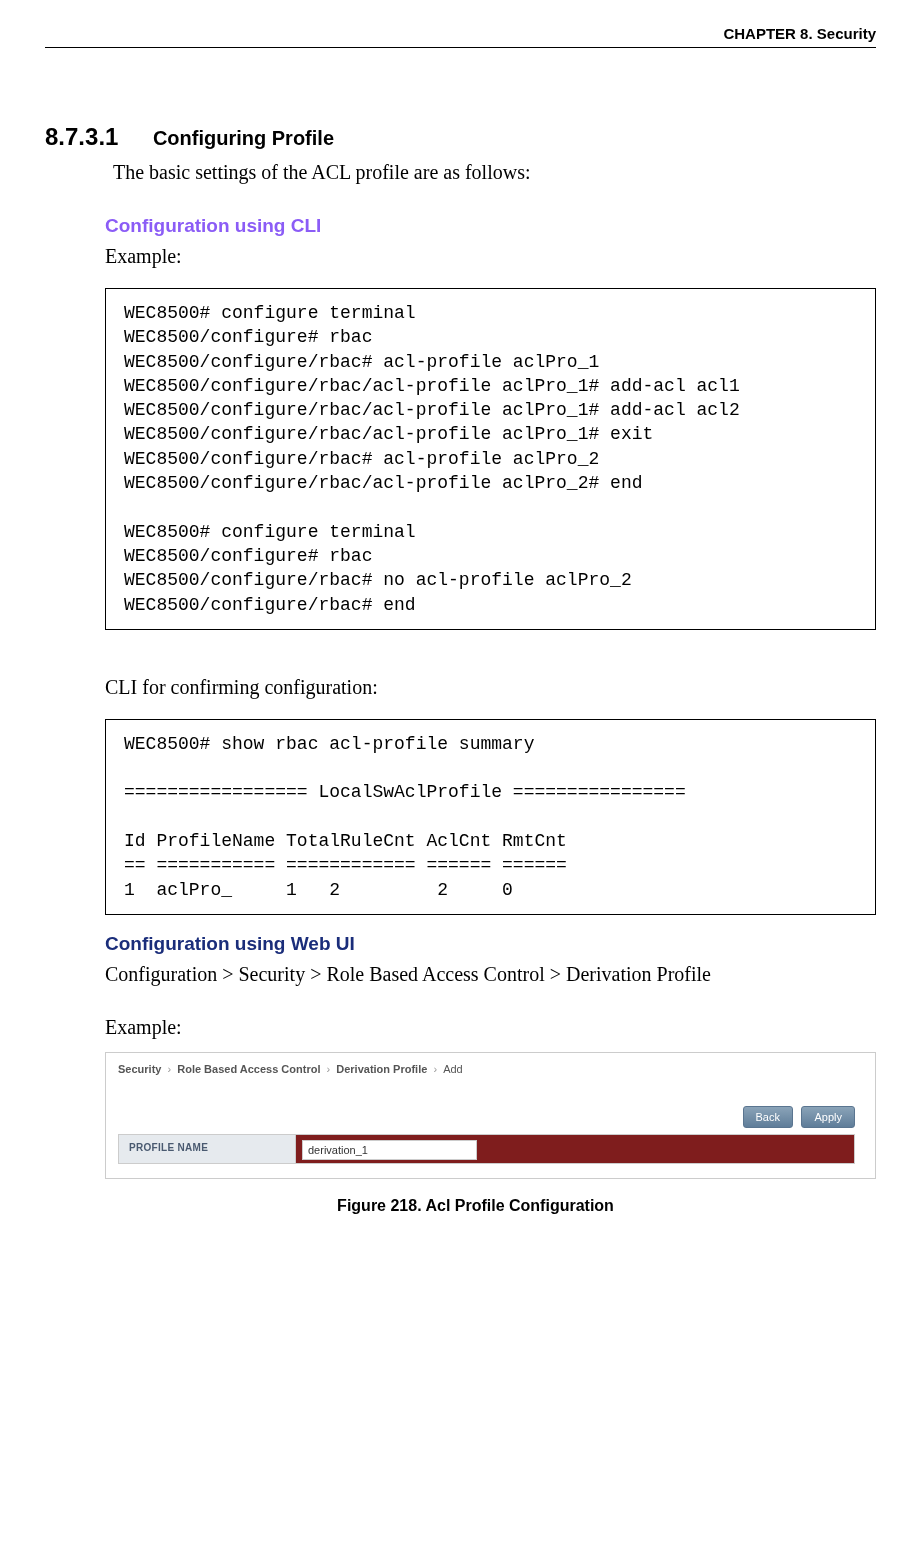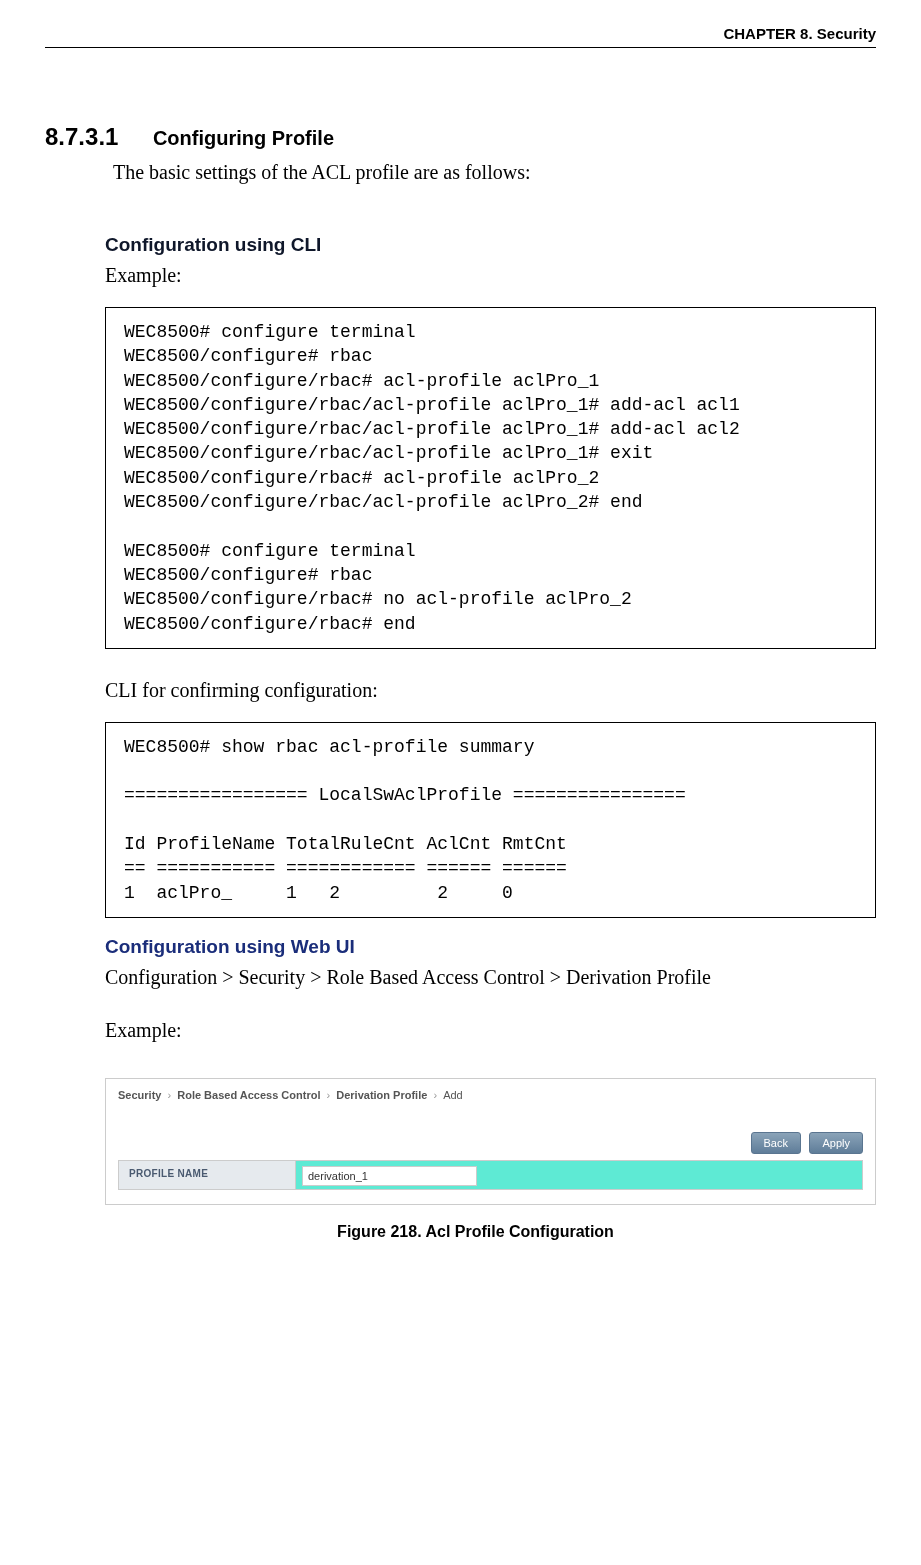--- a/index.html
+++ b/index.html
@@ -53,22 +53,22 @@
     }
     .intro-text {
       margin-top: 10px;
       margin-left: 38px;
       font-size: 20px;
     }
     .sub-heading-cli {
       font-family: Arial, Helvetica, sans-serif;
       font-weight: bold;
       font-size: 19px;
-      color: #0f172a;
-      margin-top: 50px;
+      color: #8b5cf6;
+      margin-top: 31px;
       margin-left: 30px;
     }
     .sub-heading-web {
       font-family: Arial, Helvetica, sans-serif;
       font-weight: bold;
       font-size: 19px;
       color: #1a2d7a;
       margin-top: 18px;
       margin-left: 30px;
     }
@@ -82,23 +82,23 @@
       margin-top: 20px;
       margin-left: 30px;
       padding: 12px 18px;
       font-family: "Courier New", Courier, monospace;
       font-size: 18px;
       line-height: 1.35;
       white-space: pre;
     }
     .ui-figure {
       border: 1px solid #ccc;
-      margin-top: 36px;
-      margin-left: 30px;
-      padding: 10px 12px 14px 12px;
+      margin-top: 13px;
+      margin-left: 30px;
+      padding: 10px 20px 14px 12px;
       background: #fff;
     }
     .breadcrumb {
       font-family: Arial, Helvetica, sans-serif;
       font-size: 11px;
       color: #555;
       font-weight: bold;
       margin-bottom: 30px;
     }
     .breadcrumb .bc-last {
@@ -135,21 +135,21 @@
       font-size: 10px;
       font-weight: bold;
       color: #4a5a70;
       padding: 7px 10px;
       width: 176px;
       letter-spacing: 0.3px;
     }
     .ui-input-cell {
       flex: 1;
       padding: 3px 6px;
-      background: #5eead4;
+      background: #7f1d1d;
       border-left: 1px solid #ccc;
     }
     .ui-input {
       font-family: Arial, Helvetica, sans-serif;
       font-size: 11px;
       border: 1px solid #ccc;
       padding: 3px 5px;
       width: 175px;
       color: #333;
     }
@@ -199,21 +199,21 @@
 WEC8500/configure/rbac/acl-profile aclPro_1# add-acl acl2 
 WEC8500/configure/rbac/acl-profile aclPro_1# exit 
 WEC8500/configure/rbac# acl-profile aclPro_2 
 WEC8500/configure/rbac/acl-profile aclPro_2# end 
 
 WEC8500# configure terminal 
 WEC8500/configure# rbac 
 WEC8500/configure/rbac# no acl-profile aclPro_2 
 WEC8500/configure/rbac# end</div>
 
-    <div class="body-text" style="margin-top:30px;">CLI for confirming configuration:</div>
+    <div class="body-text" style="margin-top:46px;">CLI for confirming configuration:</div>
 
     <div class="code-box">WEC8500# show rbac acl-profile summary 
 
 ================= LocalSwAclProfile ================ 
 
 Id ProfileName TotalRuleCnt AclCnt RmtCnt
 == =========== ============ ====== ======
 1  aclPro_     1   2         2     0</div>
 
     <div class="sub-heading-web">Configuration using Web UI</div>

